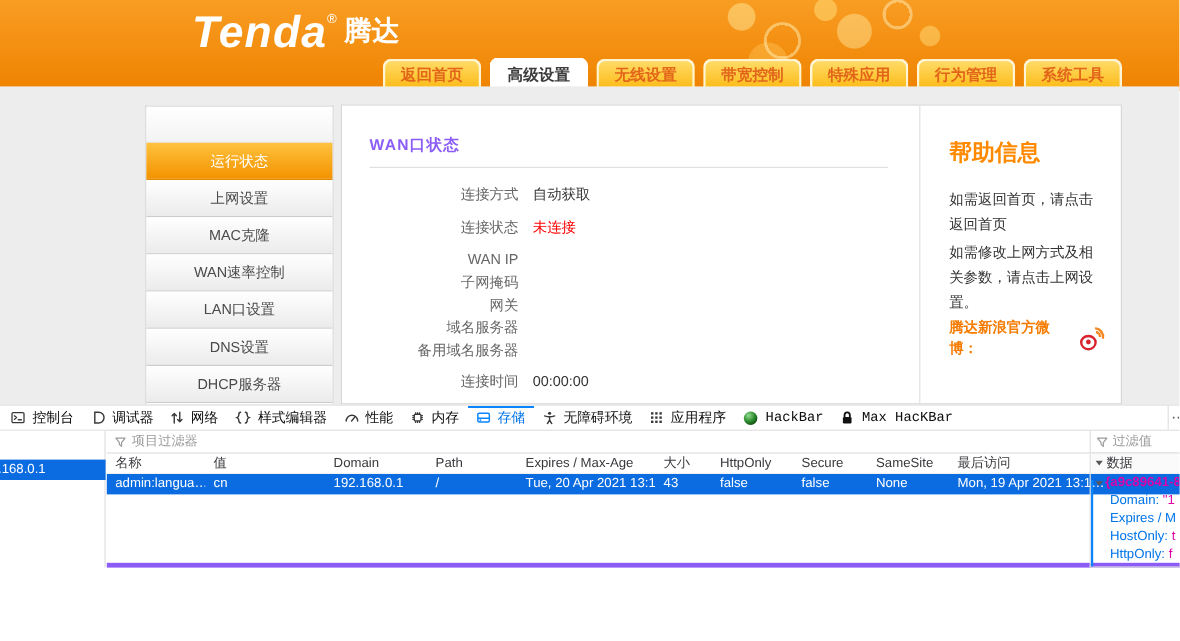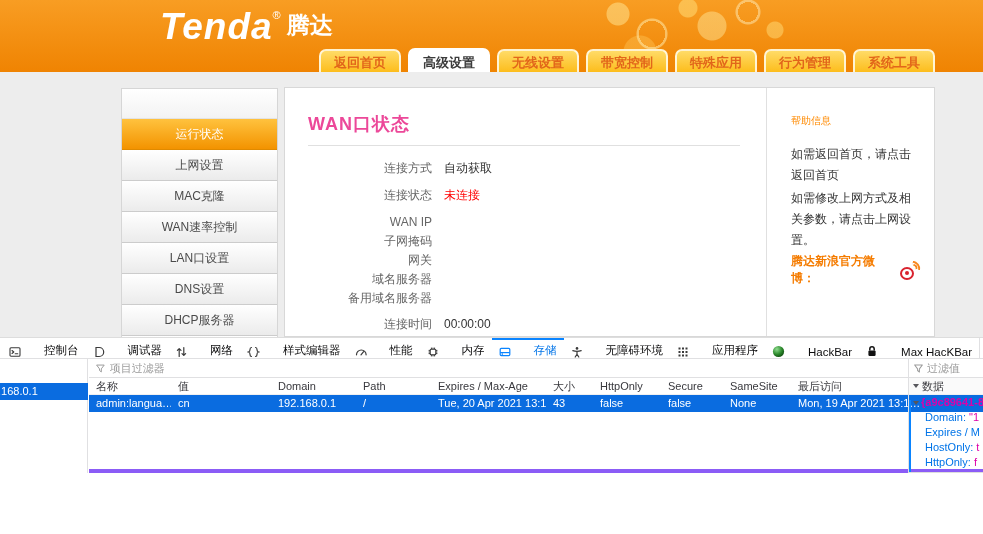--- a/index.html
+++ b/index.html
@@ -34,44 +34,44 @@
   .side-card { position:absolute; left:121px; top:16px; width:157px; height:260px; background:#fbfbfb;
     border:1px solid #d6d6d6; border-bottom:none; }
   .side-spacer { height:30px; border-bottom:1px solid #e3e3e3; background:linear-gradient(#ffffff,#f3f3f3); }
   .side-item { height:31px; line-height:31px; text-align:center; font-size:12px; color:#4a4a4a;
     background:linear-gradient(#ffffff,#ebebeb); border-bottom:1px solid #cccccc; cursor:pointer; }
   .side-item.active { background:linear-gradient(#ffc23e,#f39300); color:#fff; border-bottom:1px solid #e08a00; }
 
   
   .panel { position:absolute; left:284px; top:15px; width:651px; height:250px; background:#fff; border:1px solid #d8d8d8; overflow:hidden; }
   .wan { position:absolute; left:0; top:0; width:481px; height:100%; padding:24px 26px 0 23px; }
-  .wan-title { font-size:18px; font-weight:bold; color:#ec4899; letter-spacing:1px; }
+  .wan-title { font-size:13px; font-weight:bold; color:#8b5cf6; letter-spacing:1px; }
   .wan hr { border:none; border-top:1px solid #e0e0e0; margin:9px 0 13px 0; }
   .field-row { display:flex; height:19px; line-height:19px; font-size:12px; }
   .field-row.tall { margin-bottom:8px; }
   .field-row.gap-top { margin-top:7px; }
   .f-label { width:124px; text-align:right; color:#666; }
   .f-value { margin-left:12px; color:#333; }
   .f-value.err { color:#f00; }
   .help { position:absolute; left:481px; top:0; width:170px; height:100%; border-left:1px solid #e0e0e0; padding:26px 14px 0 24px; }
-  .help-title { font-size:10px; font-weight:normal; color:#ff8a00; margin-bottom:16px; }
+  .help-title { font-size:19px; font-weight:bold; color:#ff8a00; margin-bottom:16px; }
   .help p { font-size:12px; color:#333; line-height:21px; margin-bottom:2px; }
   .weibo-row { margin-top:0; display:flex; align-items:center; cursor:pointer; }
   .weibo-label { font-size:12px; font-weight:bold; color:#f57c00; }
   .weibo { position:relative; width:22px; height:20px; margin-left:2px; }
   .weibo .ring { position:absolute; left:0; bottom:0; width:14px; height:13px; border:2.5px solid #d9232e; border-radius:50%; }
   .weibo .dot { position:absolute; left:5px; bottom:5px; width:4px; height:4px; background:#d9232e; border-radius:50%; }
   .weibo .arc1, .weibo .arc2 { position:absolute; border:solid #f7871e; border-width:2px 2px 0 0; border-radius:0 100% 0 0; transform:rotate(8deg); }
   .weibo .arc1 { right:4px; top:4px; width:5px; height:5px; }
   .weibo .arc2 { right:1px; top:1px; width:9px; height:9px; }
 
   
   .devtools { position:absolute; left:0; top:337px; width:983px; height:136px; background:#fff; border-top:1px solid #ddd; color:#0c0c0d; }
   .dt-toolbar { height:21px; display:flex; align-items:stretch; border-bottom:1px solid #e0e0e2; padding-left:2px; overflow:hidden; }
-  .dt-tab { display:flex; align-items:flex-end; gap:23px; padding:0 7px; font-size:11.5px; color:#0c0c0d; cursor:pointer; white-space:nowrap; }
+  .dt-tab { display:flex; align-items:center; gap:6px; padding:0 7px; font-size:11.5px; color:#0c0c0d; cursor:pointer; white-space:nowrap;font-family:Liberation Mono, monospace; }
   .dt-tab.active { color:#0074e8; box-shadow:inset 0 2px 0 #0a84ff; }
   .dt-tab svg { display:block; }
   .dt-menu-stub { margin-left:auto; display:flex; align-items:center; border-left:1px solid #e0e0e2; padding:0 2px; color:#555; font-size:12px; letter-spacing:1px; width:10px; overflow:hidden; }
 
   .storage { position:relative; height:114px; }
   .tree { position:absolute; left:0; top:0; width:88px; height:114px; border-right:1px solid #e0e0e2; background:#fff; }
   .tree-sel { position:absolute; left:0; top:24px; width:88px; height:17px; background:#0a6ce0; color:#fff;
     font-size:11px; line-height:17px; white-space:nowrap; overflow:hidden; text-indent:-2px; cursor:pointer; }
 
   .table-area { position:absolute; left:89px; top:0; width:983px; height:114px; border-bottom:4px solid #8b5cf6; }

